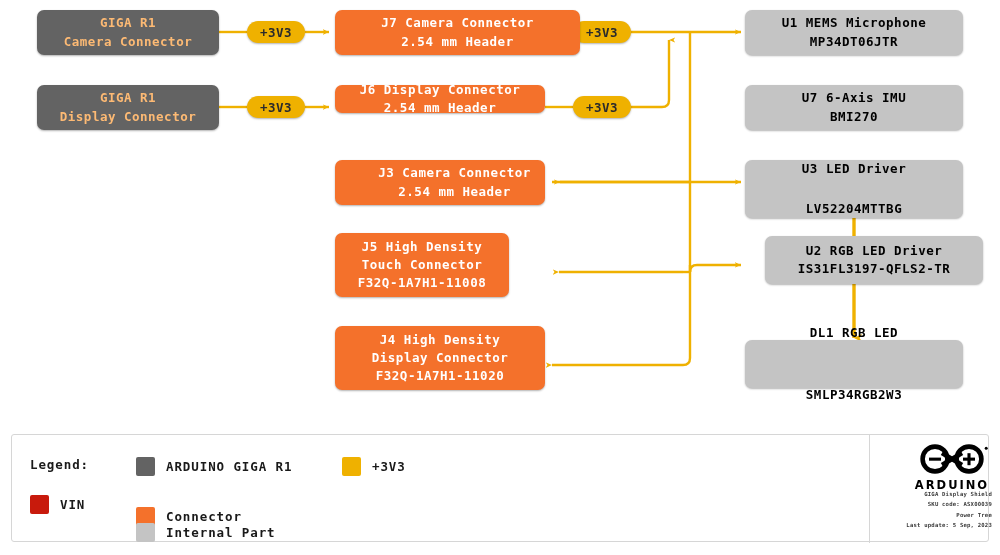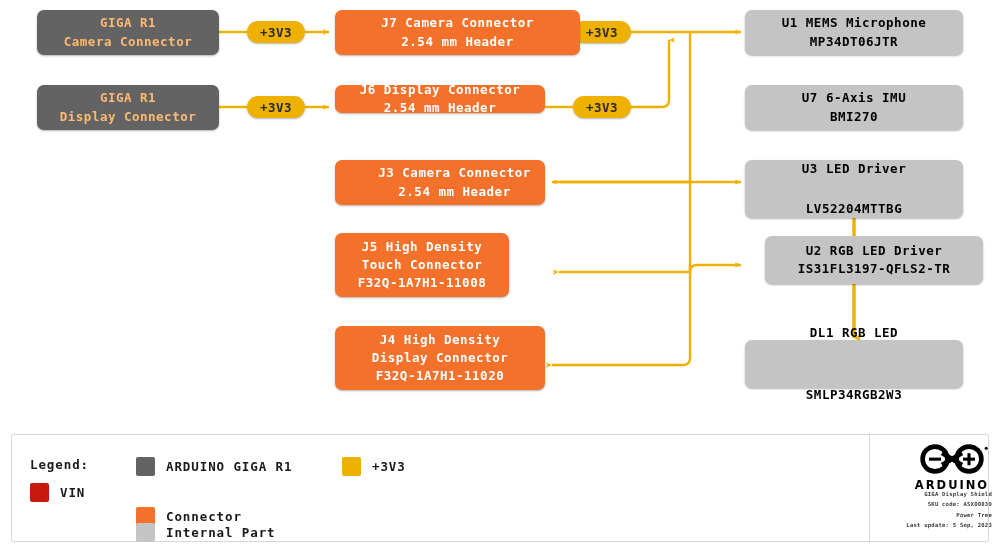--- a/index.html
+++ b/index.html
@@ -275,21 +275,21 @@
 
     <div class="lg-cell" style="left:124px; top:22px;">
       <span class="sw" style="background:#636363;"></span>
       <span>ARDUINO GIGA R1</span>
     </div>
     <div class="lg-cell" style="left:330px; top:22px;">
       <span class="sw" style="background:#efb100;"></span>
       <span>+3V3</span>
     </div>
 
-    <div class="lg-cell" style="left:18px; top:48px;">
+    <div class="lg-cell" style="left:18px; top:60px;">
       <span class="sw" style="background:#c81a0c;"></span>
       <span>VIN</span>
     </div>
     <div class="lg-cell" style="left:124px; top:72px;">
       <span class="sw" style="background:#f4712b;"></span>
       <span>Connector</span>
     </div>
 
     <div class="lg-cell" style="left:124px; top:88px;">
       <span class="sw" style="background:#c4c4c4;"></span>

